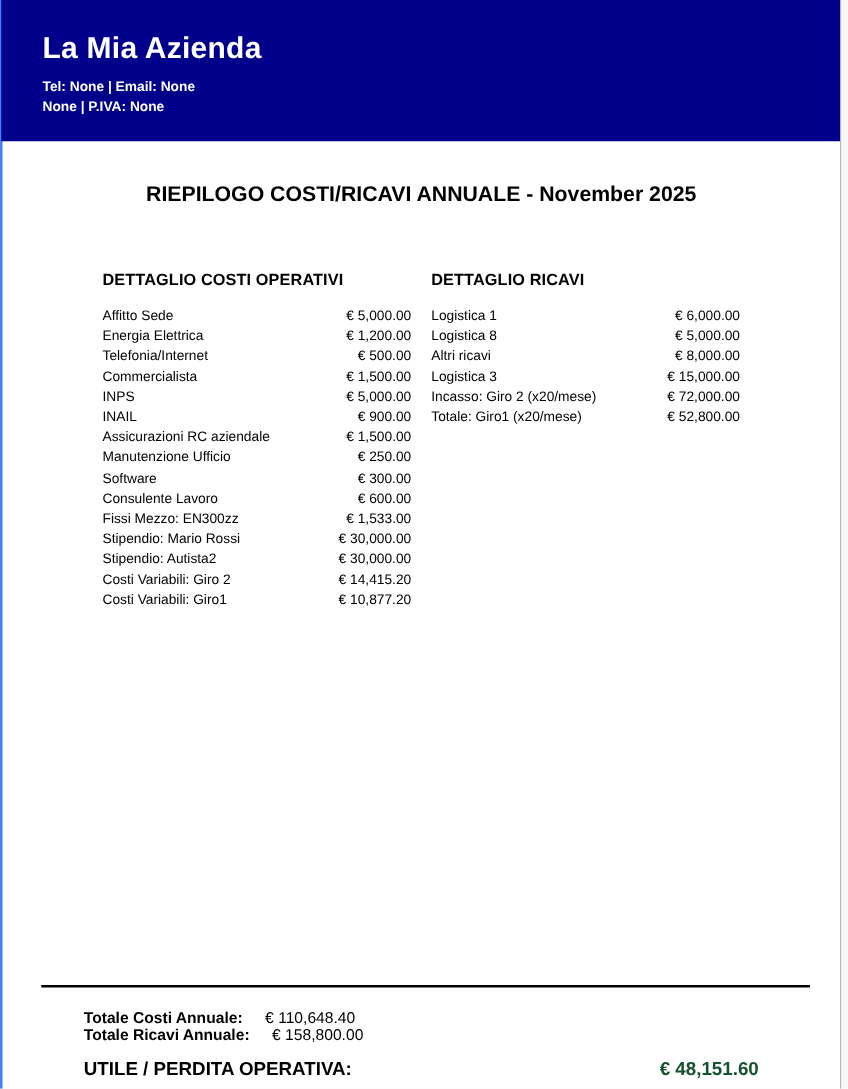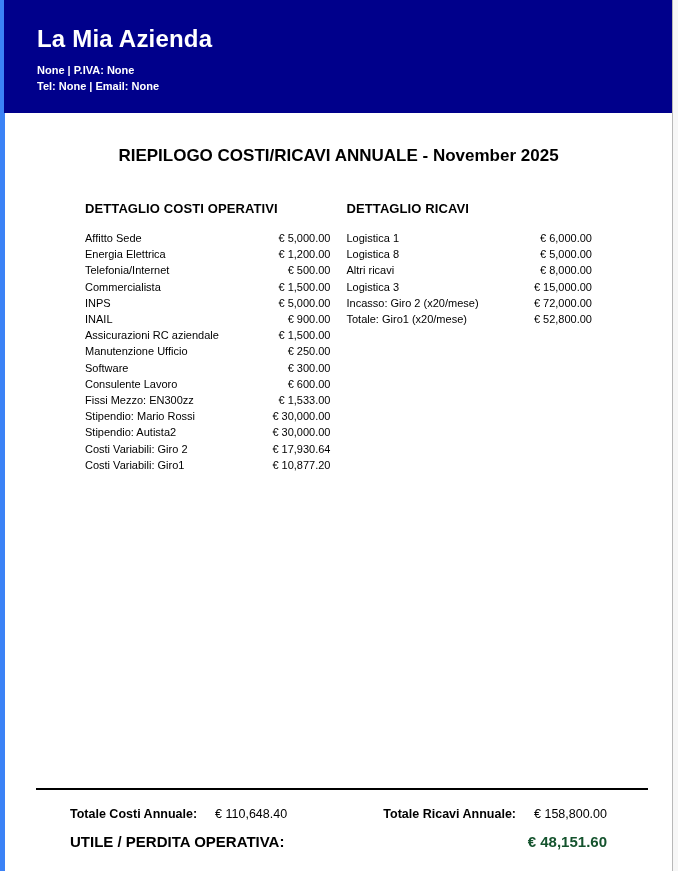--- a/index.html
+++ b/index.html
@@ -10,21 +10,21 @@
     font-family: "Liberation Sans", sans-serif;
     color: #000;
     overflow: hidden;
   }
   .page {
     position: relative;
     width: 673px;
     height: 871px;
     background: #ffffff;
     border-right: 1px solid #b8b8b8;
-    border-left: 5px solid #3b82f6;
+    border-left: 2px solid #3b82f6;
   }
   
   .company-header {
     background: #00008B;
     color: #ffffff;
     height: 113px;
     padding: 25px 0 0 33px;
     margin-left: -1px; 
   }
   .company-name {
@@ -42,21 +42,21 @@
   .content { padding: 0 80px; }
   .report-title {
     text-align: center;
     font-size: 17px;
     font-weight: bold;
     margin-top: 33px;
   }
   .columns {
     display: flex;
     gap: 16px;
-    margin-top: 35px;
+    margin-top: 50px;
   }
   .column { width: 256px; }
   .column-heading {
     font-size: 13px;
     font-weight: bold;
     margin-bottom: 14px;
     letter-spacing: 0.1px;
   }
   .detail-row {
     display: flex;
@@ -77,42 +77,43 @@
   .summary-rule {
     border: 0;
     border-top: 2px solid #000;
     margin: 0 24px 0 31px;
   }
   .totals-row {
     display: flex;
     justify-content: space-between;
     padding: 17px 65px 0 65px;
     font-size: 12.5px;
+    flex-direction: column;
   }
   .total-group { display: flex; gap: 18px; align-items: baseline; }
   .total-label { font-weight: bold; }
   .total-value { font-weight: normal; }
   .profit-row {
     display: flex;
     justify-content: space-between;
     align-items: flex-end;
     padding: 12px 65px 0 65px;
   }
   .profit-label { font-size: 15px; font-weight: bold; }
   .profit-value { font-size: 15px; font-weight: bold; color: #008000; }
 </style>
 </head>
 <body>
 
 <div class="page">
 
   <div class="company-header" style="background: rgb(0, 0, 139);">
     <div class="company-name">La Mia Azienda</div>
+    <div class="company-sub">Tel: None | Email: None</div>
     <div class="company-sub">None | P.IVA: None</div>
-    <div class="company-sub">Tel: None | Email: None</div>
   </div>
 
   <div class="content">
 
     <div class="report-title">RIEPILOGO COSTI/RICAVI ANNUALE - November 2025</div>
 
     <div class="columns">
 
       <div class="column">
         <div class="column-heading">DETTAGLIO COSTI OPERATIVI</div>
@@ -179,21 +180,21 @@
               <span class="detail-amount">€ 30,000.00</span>
             </div>
 
             <div class="detail-row">
               <span class="detail-label">Stipendio: Autista2</span>
               <span class="detail-amount">€ 30,000.00</span>
             </div>
 
             <div class="detail-row">
               <span class="detail-label">Costi Variabili: Giro 2</span>
-              <span class="detail-amount">€ 17,930.64</span>
+              <span class="detail-amount">€ 14,415.20</span>
             </div>
 
             <div class="detail-row">
               <span class="detail-label">Costi Variabili: Giro1</span>
               <span class="detail-amount">€ 10,877.20</span>
             </div>
           </div>
       </div>
 
       <div class="column">

